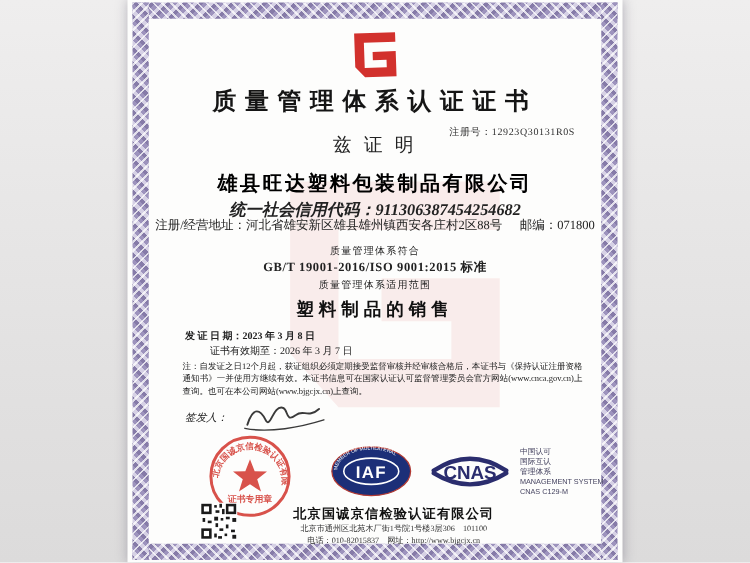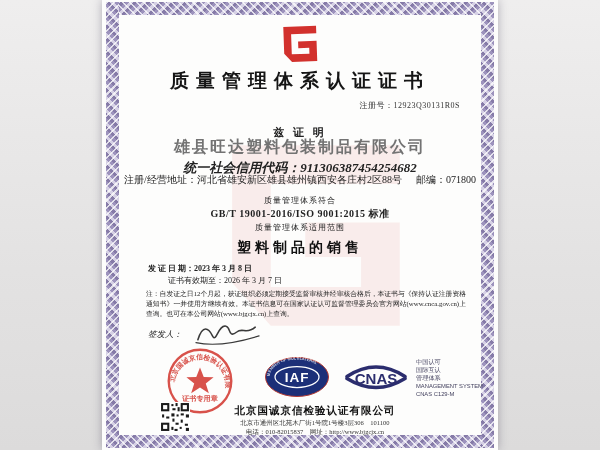--- a/index.html
+++ b/index.html
@@ -26,22 +26,22 @@
 
   .abs { position:absolute; }
   .ctr { left:0; width:396px; text-align:center; }
   .sans { font-family:"Liberation Sans","DejaVu Sans",sans-serif; }
 
   .logo { left:176px; top:22px; width:42px; height:44px; }
   .watermark { left:100px; top:128px; width:215px; height:215px; opacity:.08; }
 
   .title { top:68px; font-size:19px; font-weight:bold; letter-spacing:7px; color:#151515; }
   .regno { right:38px; top:100px; font-size:8px; color:#333; letter-spacing:.5px; }
-  .certify { top:125px; font-size:11px; font-weight:bold; letter-spacing:3px; }
-  .company { top:137px; font-size:16px; font-weight:bold; letter-spacing:2px; color:#737373; }
+  .certify { top:107px; font-size:15px; font-weight:normal; letter-spacing:3px; }
+  .company { top:137px; font-size:16px; font-weight:bold; letter-spacing:2px; color:#000000; }
   .credit { top:159px; font-size:13px; font-weight:bold; color:#222;font-style:italic; }
   .addr { top:173px; font-size:10px; color:#222; }
   .addr span + span { margin-left:14px; }
   .sys-line1 { top:195px; font-size:8px; letter-spacing:1px; }
   .standard { top:207px; font-size:10px; font-weight:bold; letter-spacing:.5px; }
   .sys-line2 { top:222px; font-size:8px; letter-spacing:1px; }
   .scope { top:239px; font-size:14px; font-weight:bold; letter-spacing:4px; color:#111; }
   .dateline1 { left:46px; top:263px; font-size:8px;font-weight:bold; }
   .dateline2 { left:46px; top:275px; font-size:8px;margin-left:20px; }
   .note { left:44px; top:289px; width:320px; font-size:6.8px; line-height:10px;

